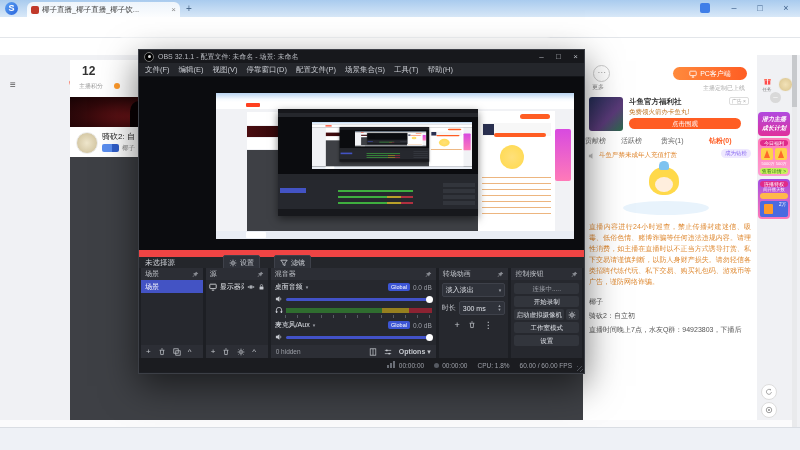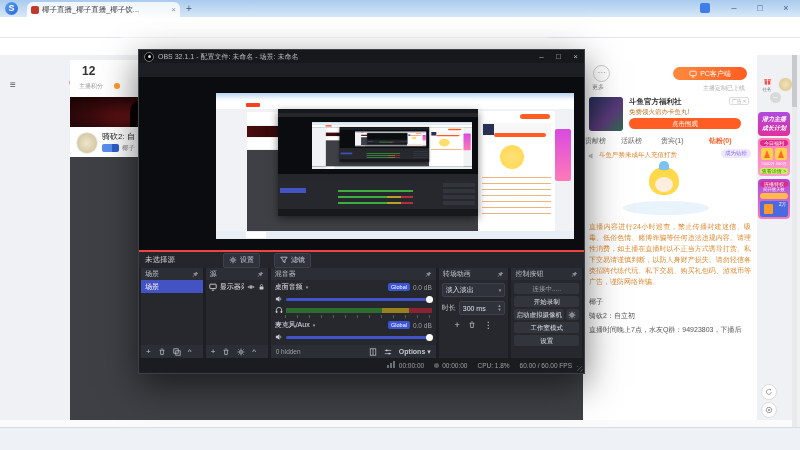--- a/index.html
+++ b/index.html
@@ -128,21 +128,21 @@
     box-sizing:border-box;box-shadow:0 12px 34px rgba(0,0,0,.55);}
   .obs-title{left:0;top:0;width:100%;height:13px;background:#17181c;display:flex;align-items:center;}
   .obs-logo{width:8px;height:8px;border-radius:50%;background:#000;border:1px solid #777;margin:0 4px 0 5px;position:relative;}
   .obs-logo::after{content:"";position:absolute;left:2.5px;top:2.5px;width:3px;height:3px;border-radius:50%;background:#ddd;}
   .obs-title-tx{font-size:7px;color:#b9bcc2;}
   .obs-tc{width:17px;text-align:center;font-size:8px;color:#b9bcc2;}
   .obs-menu{left:0;top:13px;width:100%;height:14px;background:#24262b;border-bottom:1px solid #121418;
     display:flex;align-items:center;gap:9px;padding-left:6px;box-sizing:border-box;}
   .obs-mi{font-size:7.5px;color:#c9ccd2;white-space:nowrap;}
   .obs-preview{left:0;top:27px;width:445px;height:173px;background:#0b0c0f;overflow:hidden;}
-  .obs-srcbar{left:0;top:200px;width:100%;height:18px;background:#24262b;border-top:2px solid #ef4444;
+  .obs-srcbar{left:0;top:200px;width:100%;height:18px;background:#24262b;border-top:7px solid #ef4444;
     display:flex;align-items:center;box-sizing:border-box;}
   .src-label{margin-left:6px;font-size:7.5px;color:#cfd2d8;}
   .src-btn{margin-left:14px;height:13px;background:#2f323a;border:1px solid #3e414a;border-radius:2px;
     display:flex;align-items:center;gap:3px;padding:0 5px;font-size:7px;color:#cfd2d8;}
   .obs-docks{left:0;top:218px;width:445px;height:90px;display:flex;gap:3px;padding:0 2px;box-sizing:border-box;}
   .dock{display:flex;flex-direction:column;}
   .dock-head{height:12px;background:#2c2e35;display:flex;align-items:center;justify-content:space-between;
     padding:0 4px;font-size:7px;color:#c5c8ce;flex:none;}
   .dock-body{background:#26282e;flex:1;position:relative;overflow:hidden;}
   .dock-foot{height:13px;background:#2c2e35;display:flex;align-items:center;gap:7px;padding:0 5px;
@@ -466,20 +466,30 @@
 
   <div class="abs obs">
     <div class="abs obs-title">
       <span class="obs-logo"></span>
       <span class="obs-title-tx">OBS 32.1.1 - 配置文件: 未命名 - 场景: 未命名</span>
       <span style="flex:1;"></span>
       <span class="obs-tc">–</span>
       <span class="obs-tc">□</span>
       <span class="obs-tc">×</span>
     </div>
+    <div class="abs obs-menu">
+      <span class="obs-mi">文件(F)</span>
+      <span class="obs-mi">编辑(E)</span>
+      <span class="obs-mi">视图(V)</span>
+      <span class="obs-mi">停靠窗口(D)</span>
+      <span class="obs-mi">配置文件(P)</span>
+      <span class="obs-mi">场景集合(S)</span>
+      <span class="obs-mi">工具(T)</span>
+      <span class="obs-mi">帮助(H)</span>
+    </div>
 
     <div class="abs obs-preview">
       <div class="mini-screen" id="ms-root">
         <div class="m m-chrome"></div>
         <div class="m m-header"></div>
         <div class="m m-dylogo"></div>
         <div class="m m-body"></div>
         <div class="m m-c1"></div>
         <div class="m m-bdg"></div>
         <div class="m m-thumb"></div>

